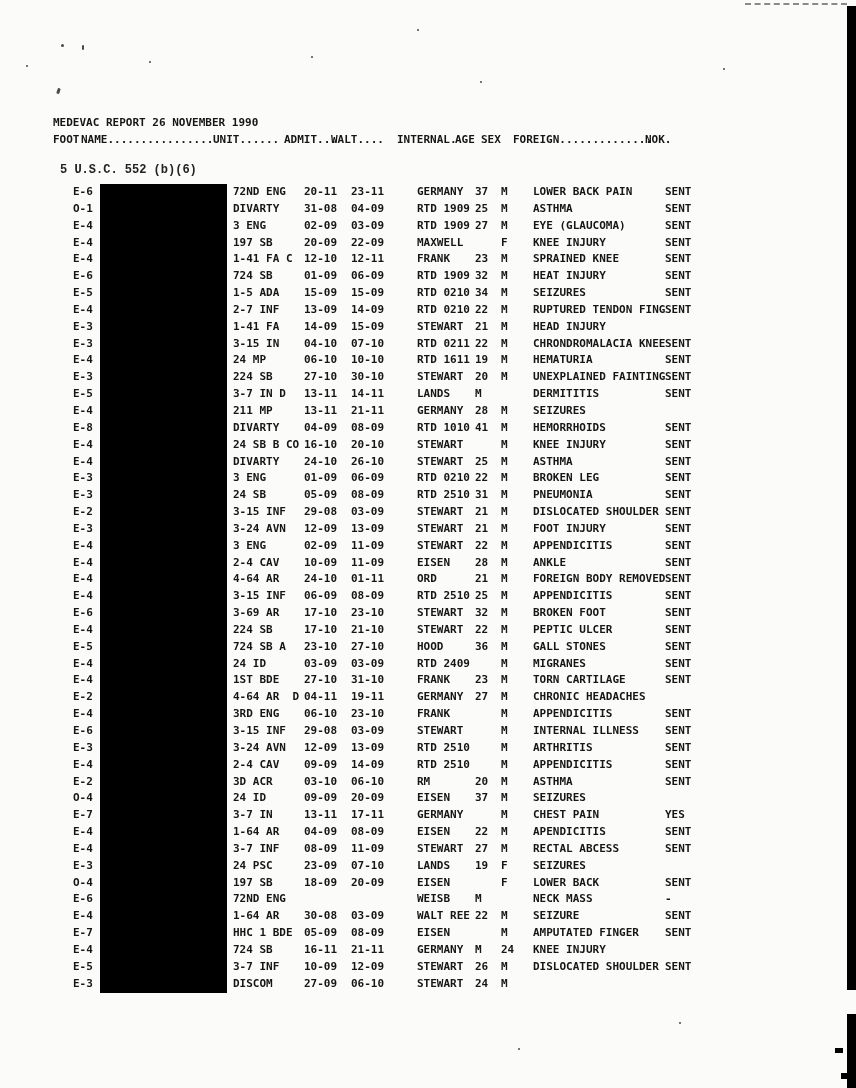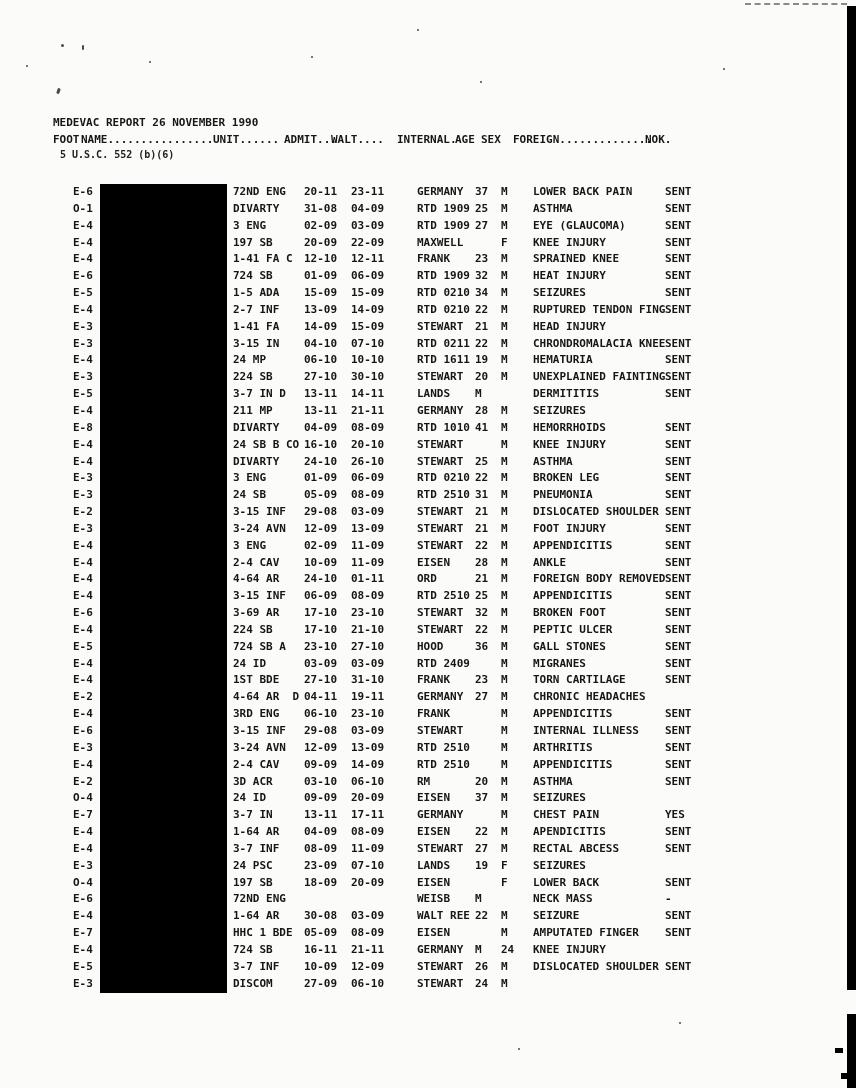--- a/index.html
+++ b/index.html
@@ -6,21 +6,21 @@
   body{
     width:856px;height:1088px;position:relative;overflow:hidden;
     background:#fbfbf9;
     font-family:"DejaVu Sans Mono", "Liberation Mono", monospace;
     color:#161616;
   }
   .page{position:absolute;inset:0;}
   .doc-text{font-size:11px;font-weight:700;white-space:pre;}
   .title{position:absolute;left:53px;top:116px;}
   .thead{position:absolute;left:0;top:132px;height:16px;width:100%;}
-  .note{position:absolute;left:60px;top:149px;font-size:10px;font-weight:700;white-space:pre;color:#222;}
+  .note{position:absolute;left:60px;top:163px;font-size:12px;font-weight:700;white-space:pre;color:#222;font-family:Liberation Mono, monospace;}
   .rows{position:absolute;left:0;top:184px;width:100%;padding-left:20px;}
   .trow{position:relative;height:16.85px;line-height:16.85px;}
   .c{position:absolute;top:0;white-space:pre;line-height:16.85px;}
   .col-rank{left:53px;}
   .col-unit{left:213px;}
   .col-admit{left:284px;}
   .col-evac{left:331px;}
   .col-evacloc{left:397px;}
   .col-age{left:455px;}
   .col-sex{left:481px;text-align:center;}

